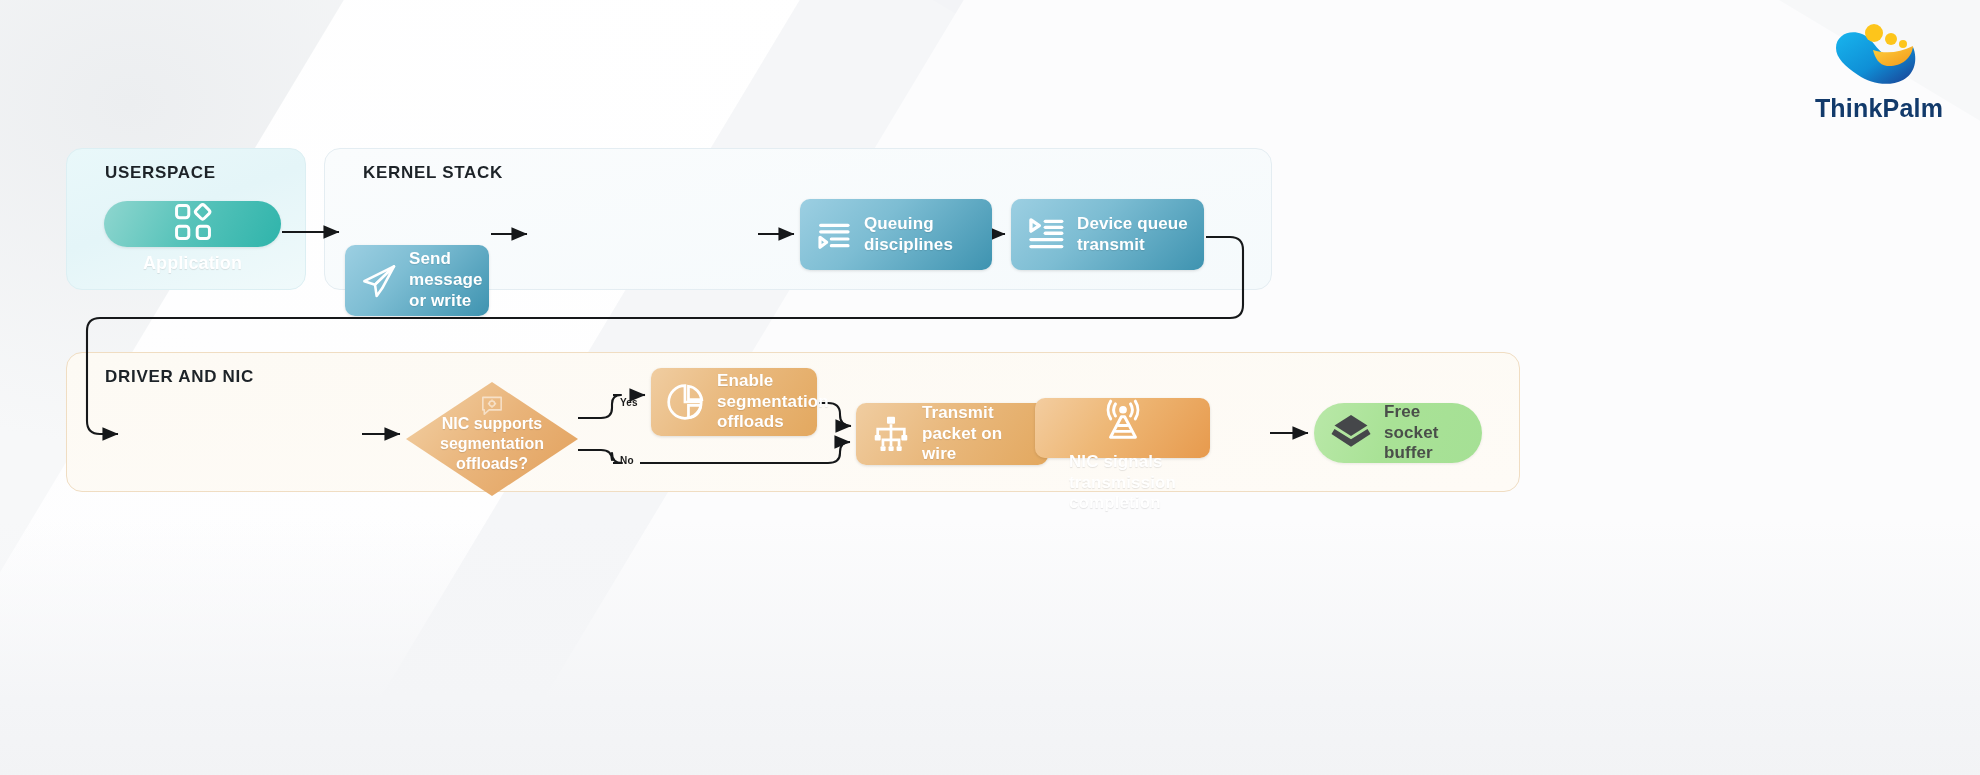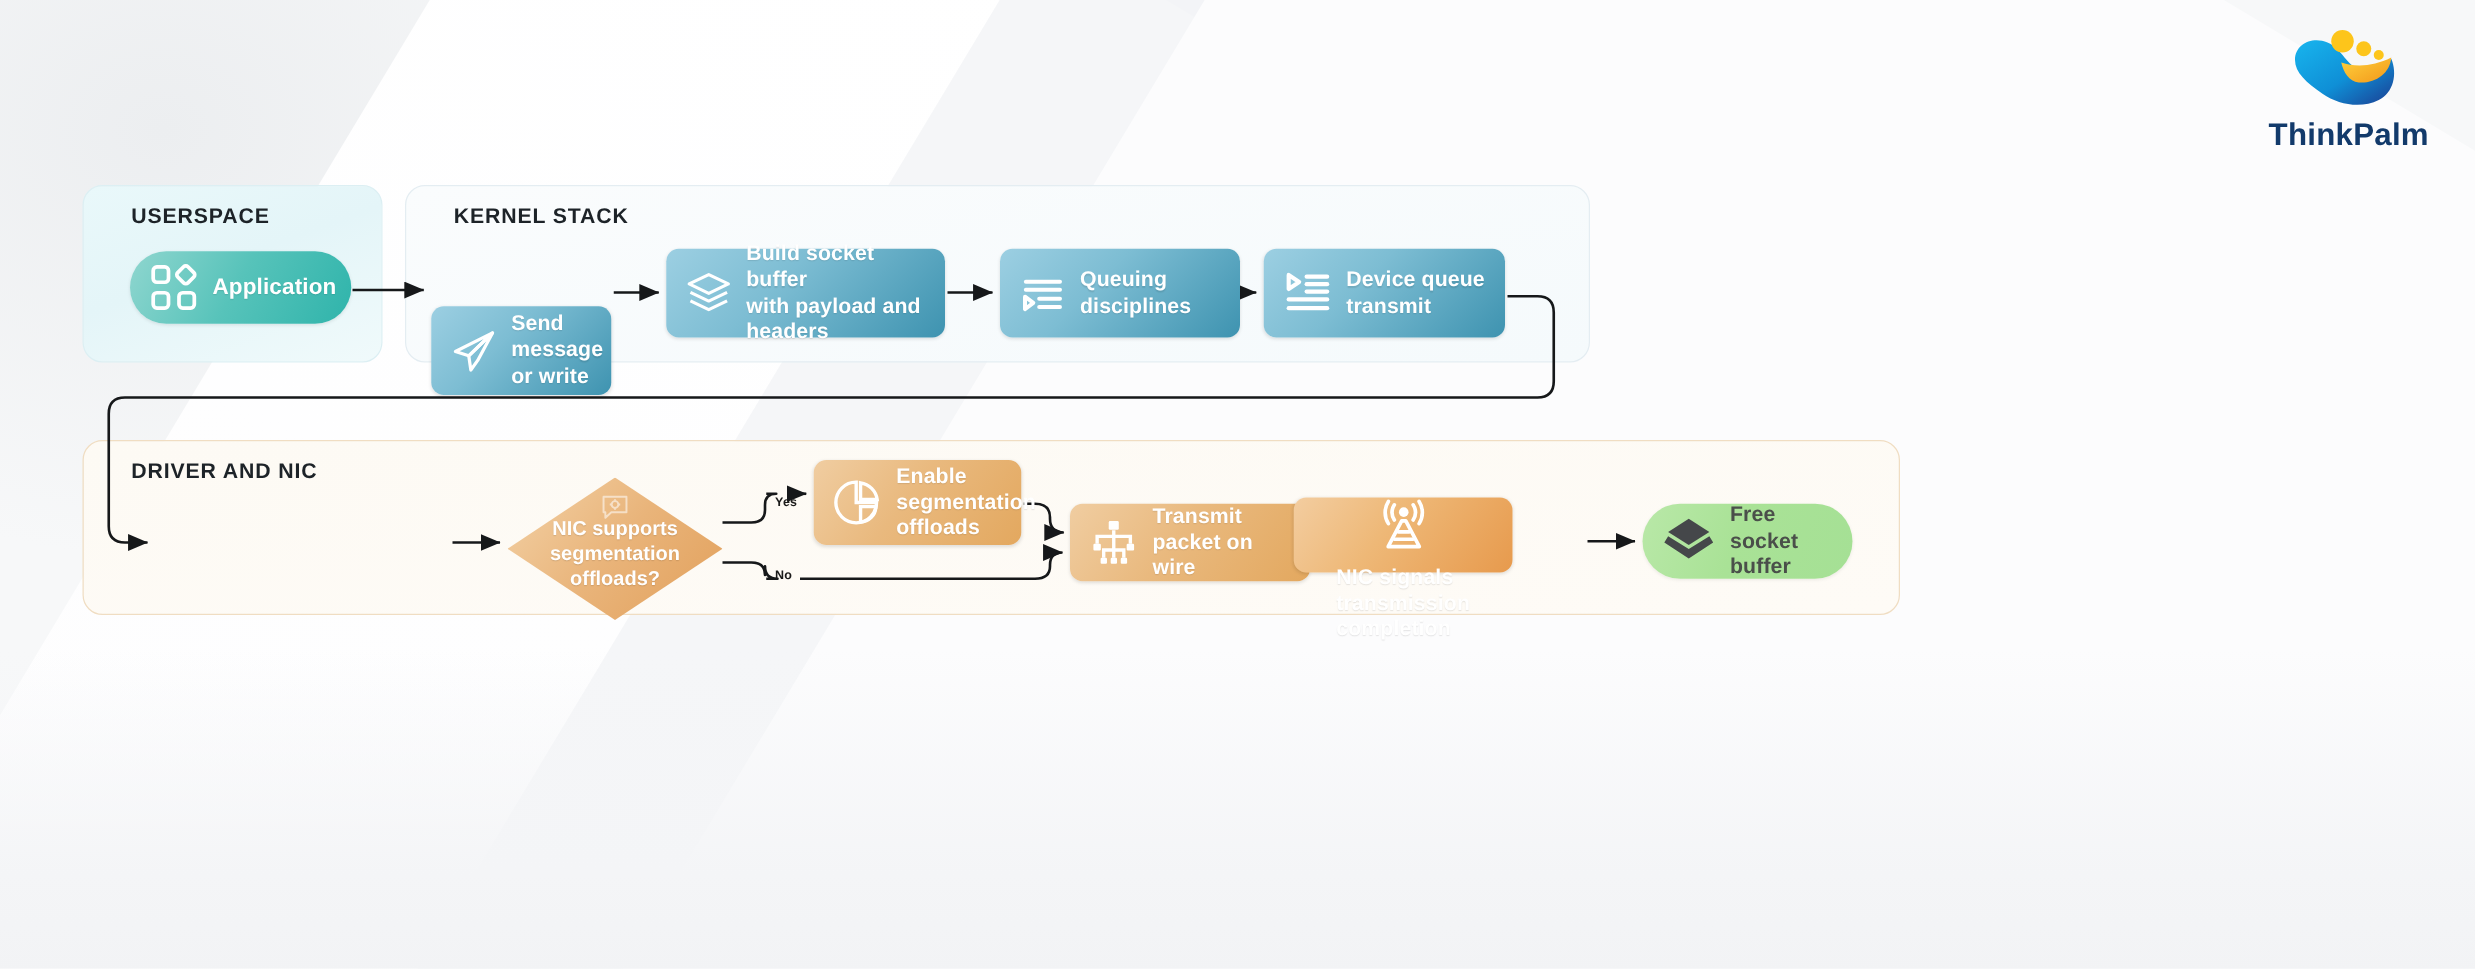--- a/index.html
+++ b/index.html
@@ -119,24 +119,25 @@
     line-height: 1.22;
     letter-spacing: .1px;
     text-shadow: 0 1px 1px rgba(0,0,0,.10);
   }
   .node .nlabel { white-space: pre-line; }
   .node svg { flex: 0 0 auto; display: block; }
 
   .node-capsule { border-radius: 999px; }
 
   .node-app {
-    left: 104px; top: 201px; width: 177px; height: 58px;
+    left: 104px; top: 201px; width: 177px; height: 46px;
     background: linear-gradient(118deg, #8fd6cf 0%, #57c3ba 48%, #2fb4ab 100%);
     box-shadow: 0 1px 3px rgba(0,0,0,.10);
     font-size: 18px;
+    flex-direction: column;
   }
 
   .node-blue {
     background: linear-gradient(135deg, #9ccfe2 0%, #7dbdd3 40%, #3e93b0 100%);
     box-shadow: 0 1px 3px rgba(0,0,0,.12);
   }
   .node-send   { left: 345px;  top: 199px; width: 144px; height: 71px; margin-top: 46px; }
   .node-build  { left: 533px;  top: 199px; width: 223px; height: 71px; }
   .node-queue  { left: 800px;  top: 199px; width: 192px; height: 71px; }
   .node-devq   { left: 1011px; top: 199px; width: 193px; height: 71px; }
@@ -291,30 +292,20 @@
   <div class="node node-blue node-send">
     <svg width="40" height="40" viewBox="0 0 24 24" fill="none" stroke="#ffffff" stroke-width="1.55" stroke-linejoin="round">
       <path d="M21 3.2 L3.2 12.1 L9.6 14.2 Z"></path>
       <path d="M21 3.2 L9.6 14.2 L10.6 21 L13.9 16.4 Z"></path>
     </svg>
     <span class="nlabel">Send
 message
 or write</span>
   </div>
 
-  <div class="node node-blue node-build">
-    <svg width="40" height="40" viewBox="0 0 24 24" fill="none" stroke="#ffffff" stroke-width="1.5" stroke-linejoin="round">
-      <path d="M12 2.8 L21.4 7.3 L12 11.8 L2.6 7.3 Z"></path>
-      <path d="M3.2 11.3 L12 15.5 L20.8 11.3"></path>
-      <path d="M3.2 15.4 L12 19.6 L20.8 15.4"></path>
-    </svg>
-    <span class="nlabel">Build socket buffer
-with payload and
-headers</span>
-  </div>
 
   <div class="node node-blue node-queue">
     <svg width="40" height="40" viewBox="0 0 24 24" fill="none" stroke="#ffffff" stroke-width="1.9" stroke-linecap="round">
       <path d="M4 6.2 H20.4"></path>
       <path d="M4 10.1 H20.4"></path>
       <path d="M10.4 14.4 H20.4"></path>
       <path d="M10.4 18.4 H20.4"></path>
       <path d="M3.6 13.4 L7.6 16.4 L3.6 19.4 Z" stroke-linejoin="round"></path>
     </svg>
     <span class="nlabel">Queuing

